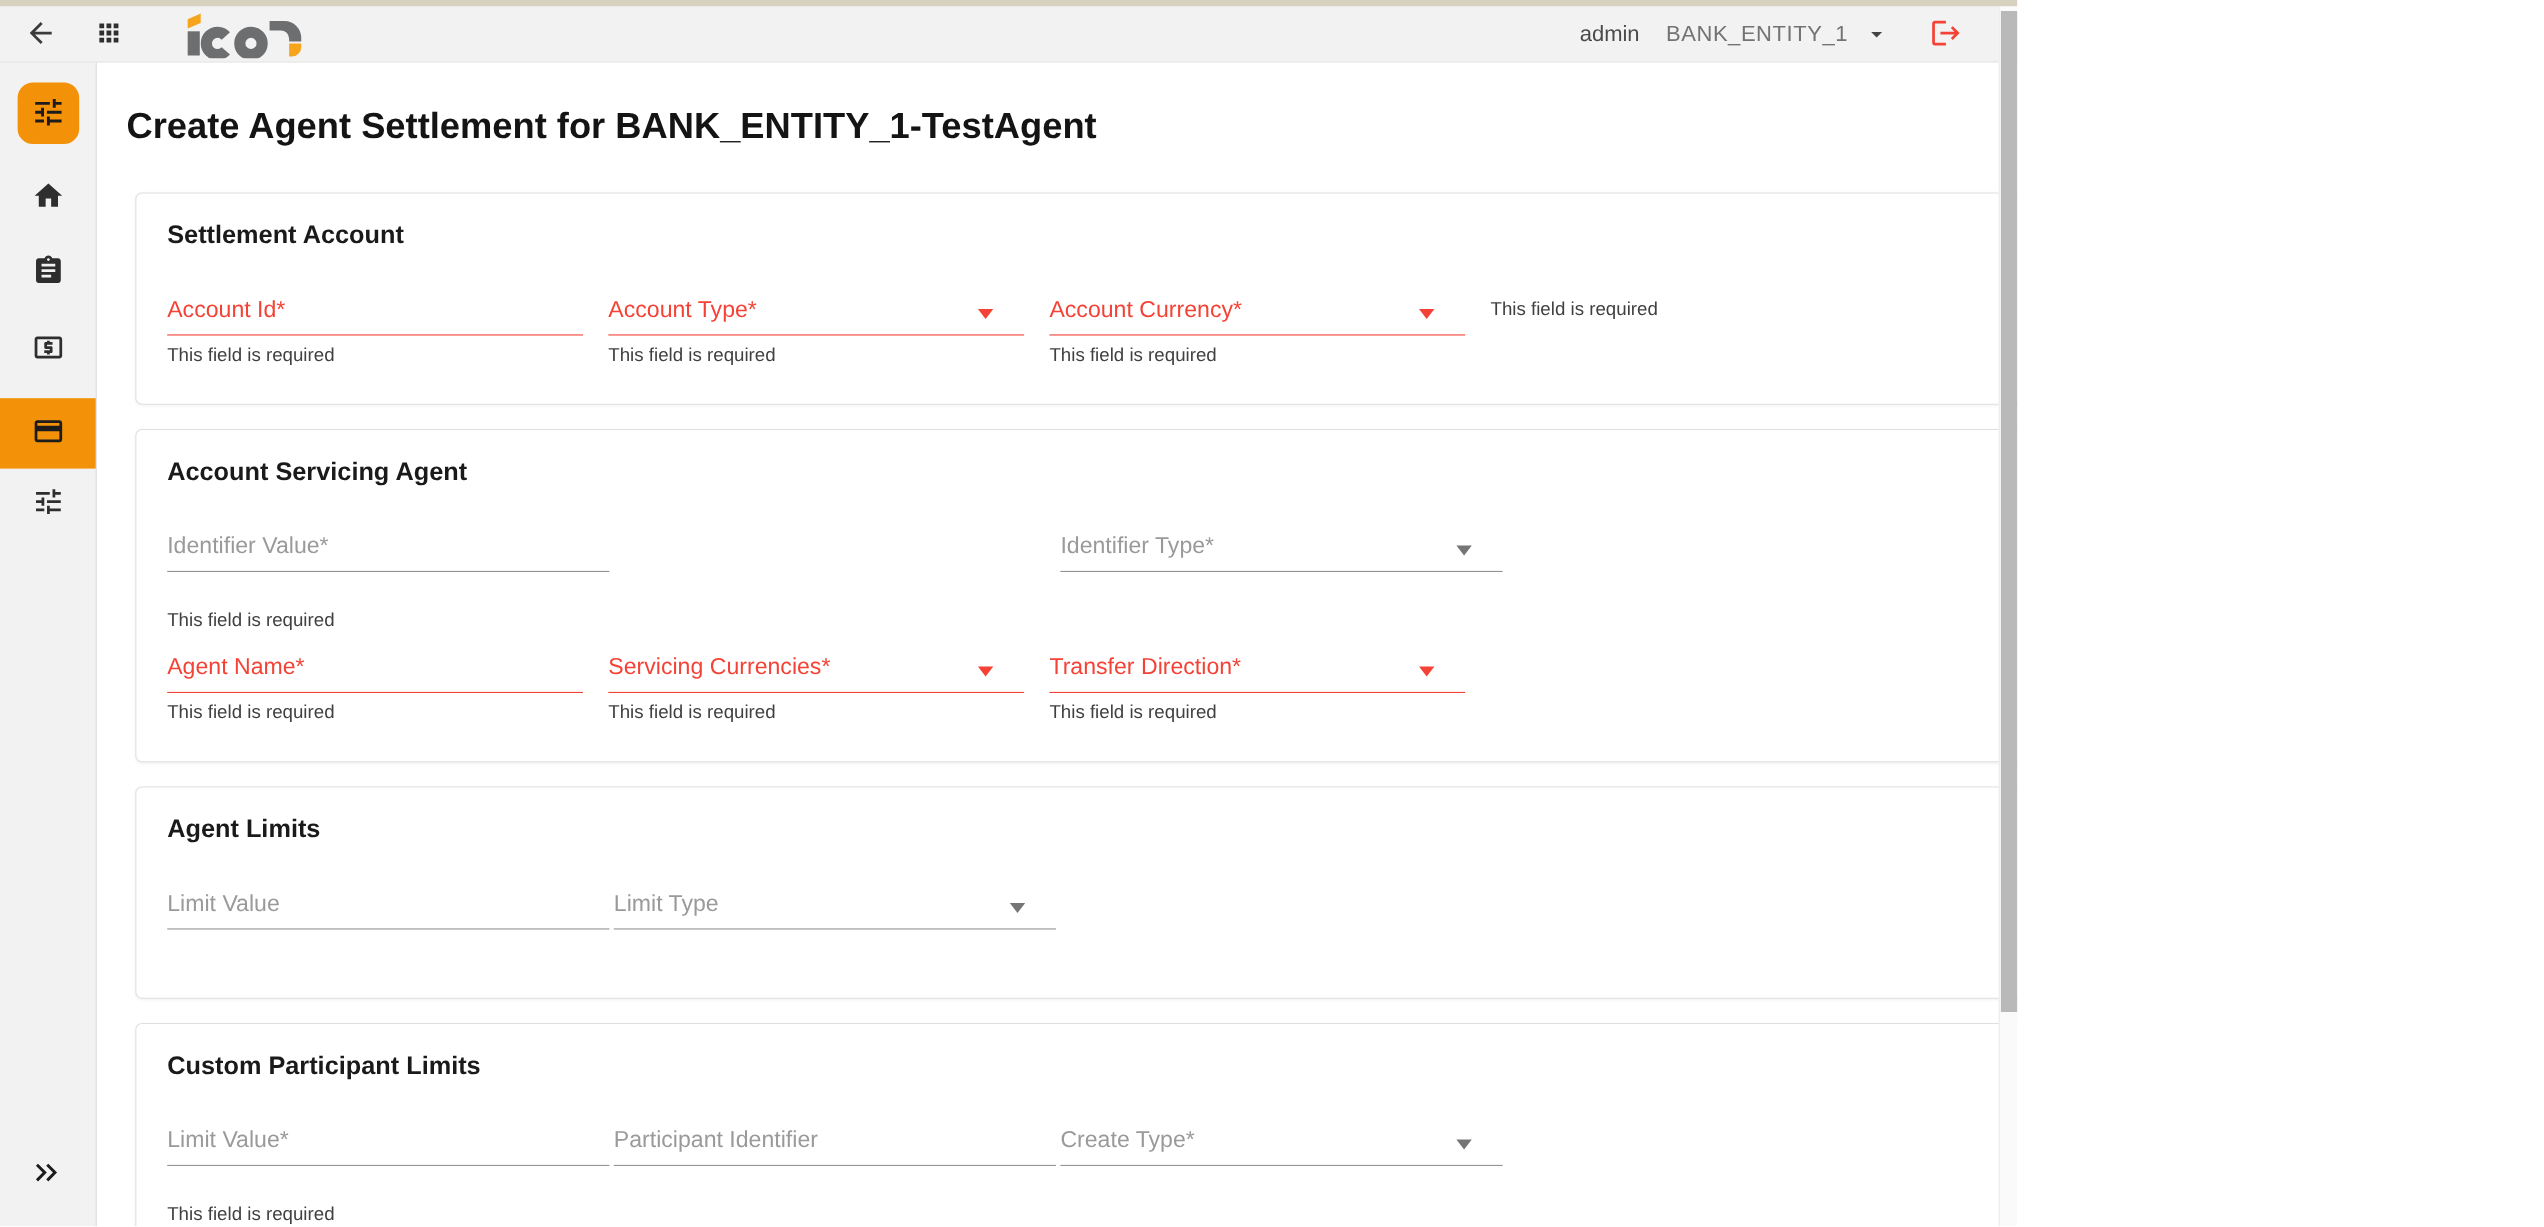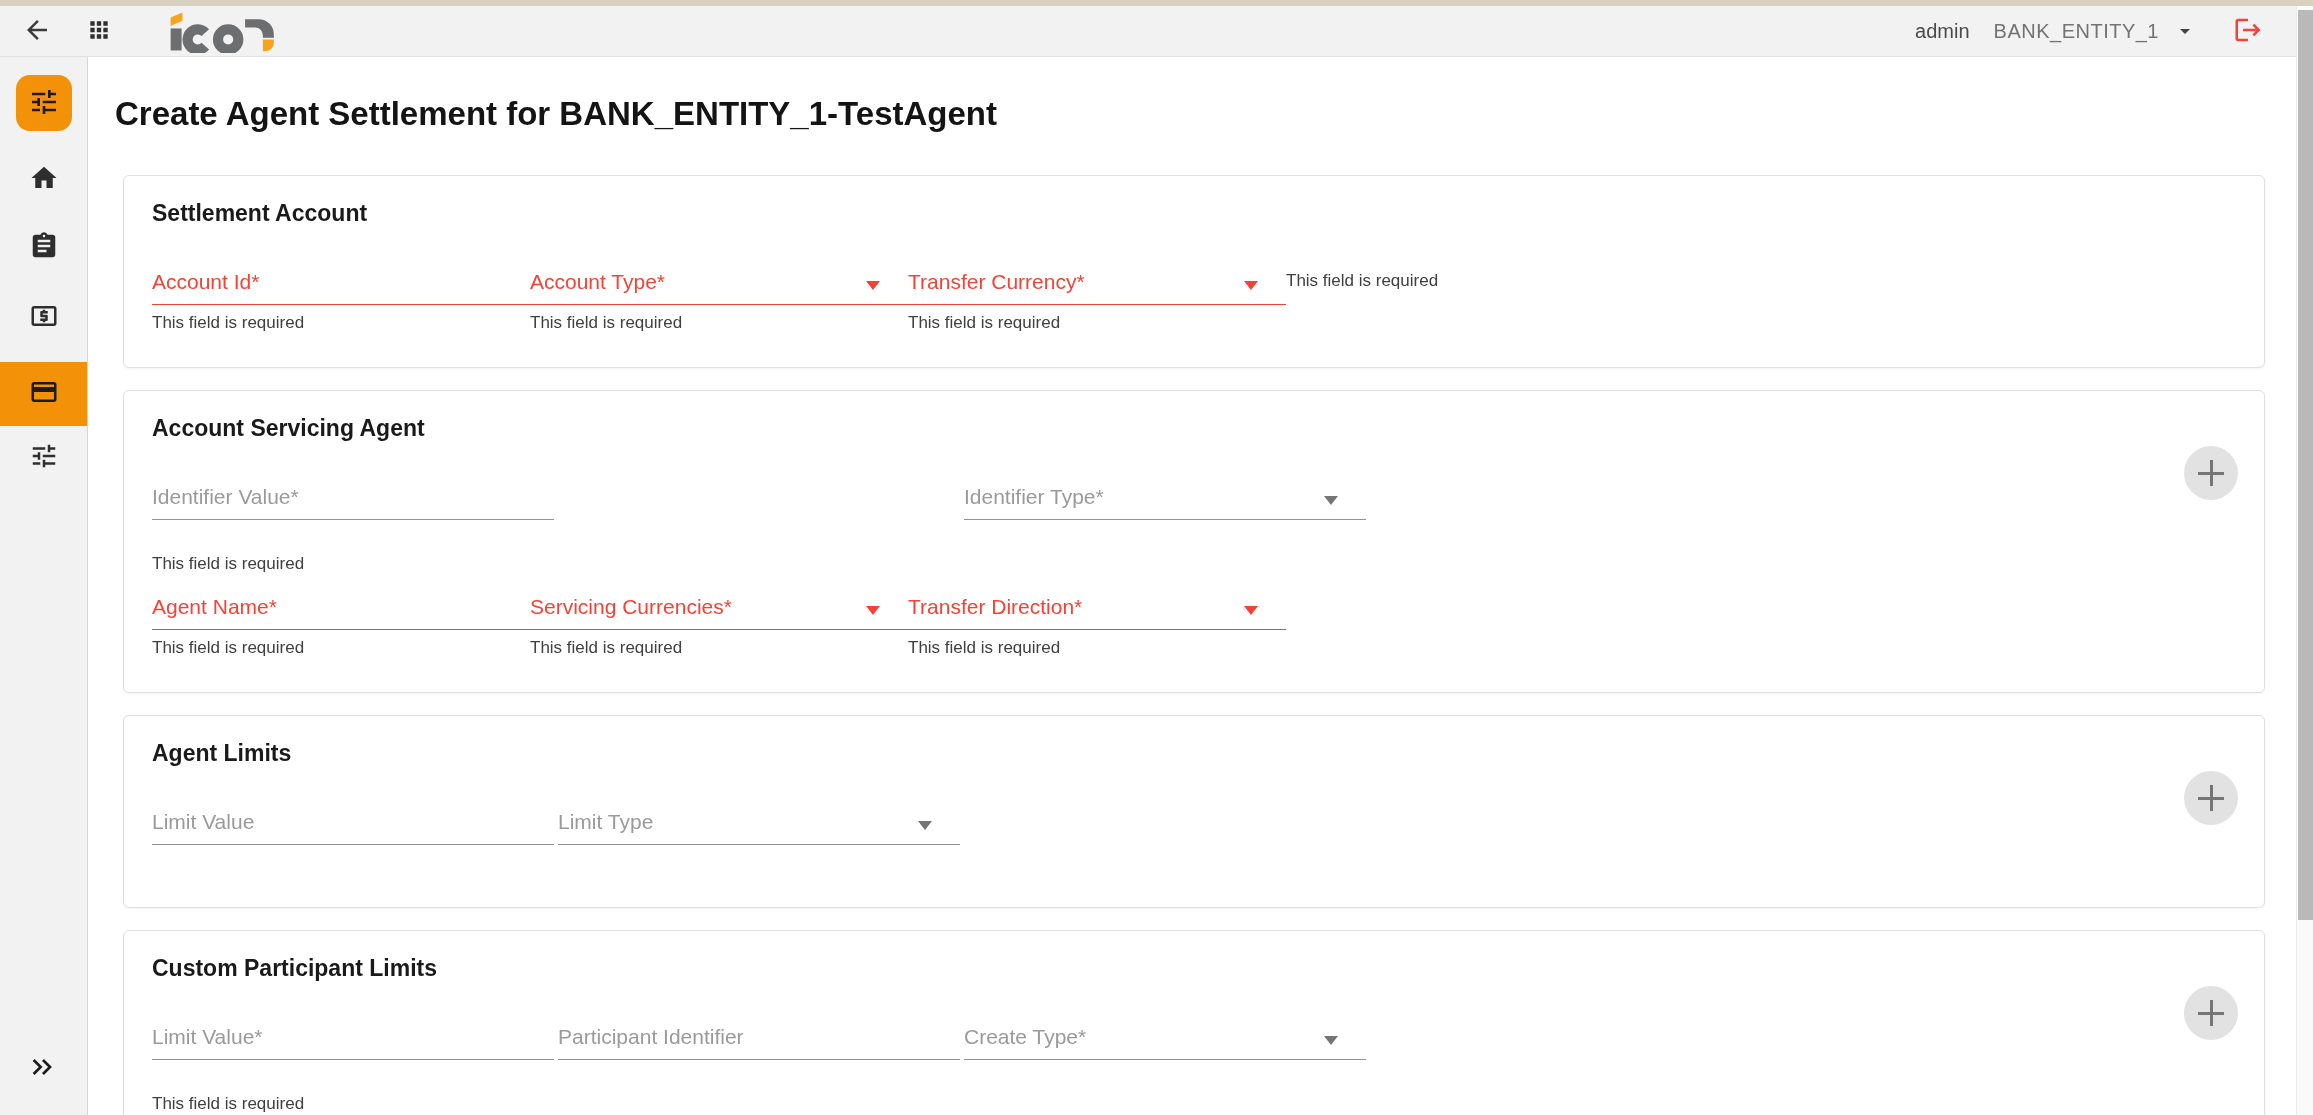--- a/index.html
+++ b/index.html
@@ -1,18 +1,18 @@
 <!DOCTYPE html>
 <html><head>
 <meta charset="utf-8">
 <style>
   * { margin:0; padding:0; box-sizing:border-box; }
   html,body { width:2313px; height:1115px; overflow:hidden; background:#fff;
               font-family:"Liberation Sans", sans-serif; }
-  #app { position:relative; width:2313px; height:1115px; background:#fff; overflow:hidden; }
+  #app { position:relative; width:1834px; height:1115px; background:#fff; overflow:hidden; }
 
   
   .top-strip { position:absolute; top:0; left:0; width:100%; height:6px; background:#D8D1C0; }
   .topbar { position:absolute; top:6px; left:0; width:100%; height:51px; background:#F2F2F3;
             border-bottom:1px solid #E2E2E2; display:flex; align-items:center; }
   .topbar-left { display:flex; align-items:center; gap:34px; padding-left:22px; }
   .icon-btn { display:flex; align-items:center; justify-content:center; background:none; border:none; cursor:pointer; }
   .topbar-right { margin-left:auto; display:flex; align-items:center; padding-right:50px; }
   .user-role { font-size:20px; color:#4A4A4A; margin-right:24px; }
   .entity-name { font-size:20px; font-weight:normal; color:#737373; letter-spacing:.5px; }
@@ -31,21 +31,21 @@
 
   
   .main { position:absolute; top:57px; left:88px; width:2208px; height:1058px; background:#fff; overflow:hidden; }
   .page-title { font-size:33px; font-weight:bold; color:#141414; margin:38px 0 0 27px; }
   .cards { margin:42px 0 0 35px; width:2142px; display:flex; flex-direction:column; gap:22px; }
   .card { position:relative; background:#fff; border:1px solid #E0E0E0; border-radius:6px;
           box-shadow:0 1px 3px rgba(0,0,0,.05); padding:24px 24px 30px 28px; }
   .card-title { font-size:23px; font-weight:bold; color:#1A1A1A; }
   .rows { margin-top:36px; display:flex; flex-direction:column; gap:10px; }
   .frow { display:grid; }
-  .frow.cols4 { grid-template-columns:repeat(4, 378px); }
+  .frow.cols4 { grid-template-columns:repeat(4, 378px); column-gap:23px; }
   .frow.cols3 { grid-template-columns:repeat(3, 402px); column-gap:4px; }
 
   .field { position:relative; }
   .control { position:relative; height:42px; border-bottom:1px solid #939393;
              display:flex; align-items:flex-end; padding-bottom:10px; cursor:text; }
   .flabel { font-size:21px; color:#9A9A9A; white-space:nowrap; }
   .caret { position:absolute; right:28px; bottom:14px; width:0; height:0;
            border-left:7px solid transparent; border-right:7px solid transparent;
            border-top:9px solid #757575; }
   .field.error .flabel { color:#F44336; }
@@ -192,21 +192,21 @@
               </div>
               <div class="field error">
                 <div class="control">
                   <span class="flabel">Account Type*</span>
                   <span class="caret"></span>
                 </div>
                 <div class="caption-line"><span class="caption">This field is required</span></div>
               </div>
               <div class="field error">
                 <div class="control">
-                  <span class="flabel">Transfer Currency*</span>
+                  <span class="flabel">Account Currency*</span>
                   <span class="caret"></span>
                 </div>
                 <div class="caption-line"><span class="caption">This field is required</span></div>
               </div>
               <div class="field error">
                 <div class="caption-line"><span class="caption">This field is required</span></div>
               </div>
             </div>
           </div>
         </section>

